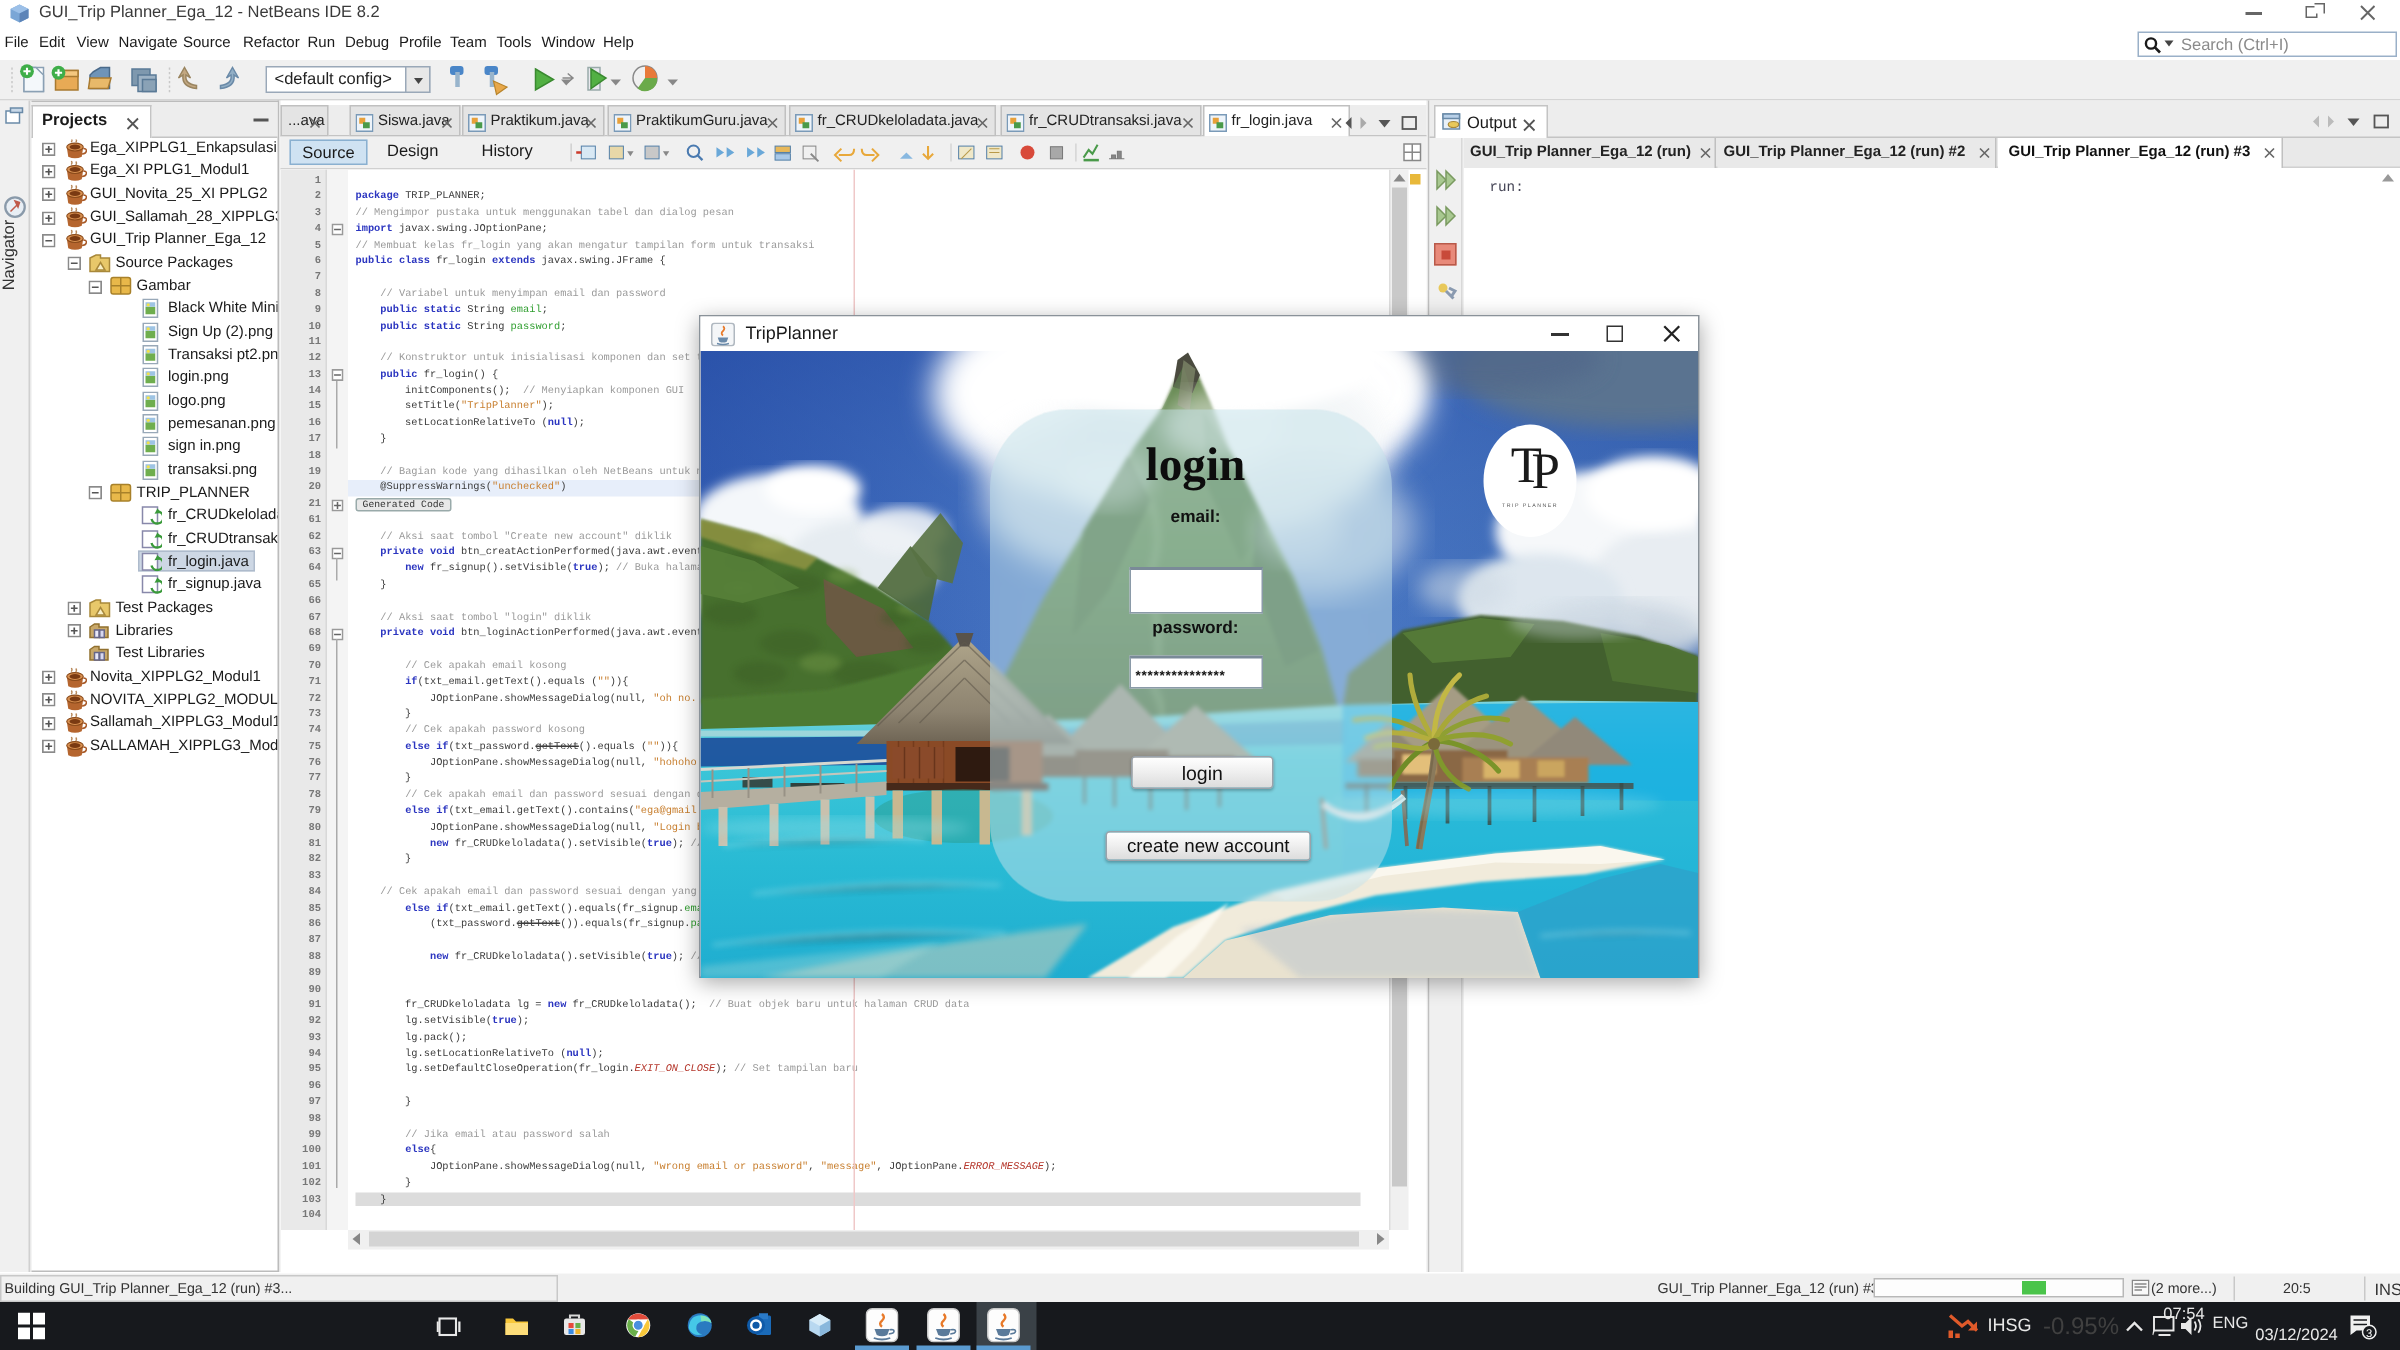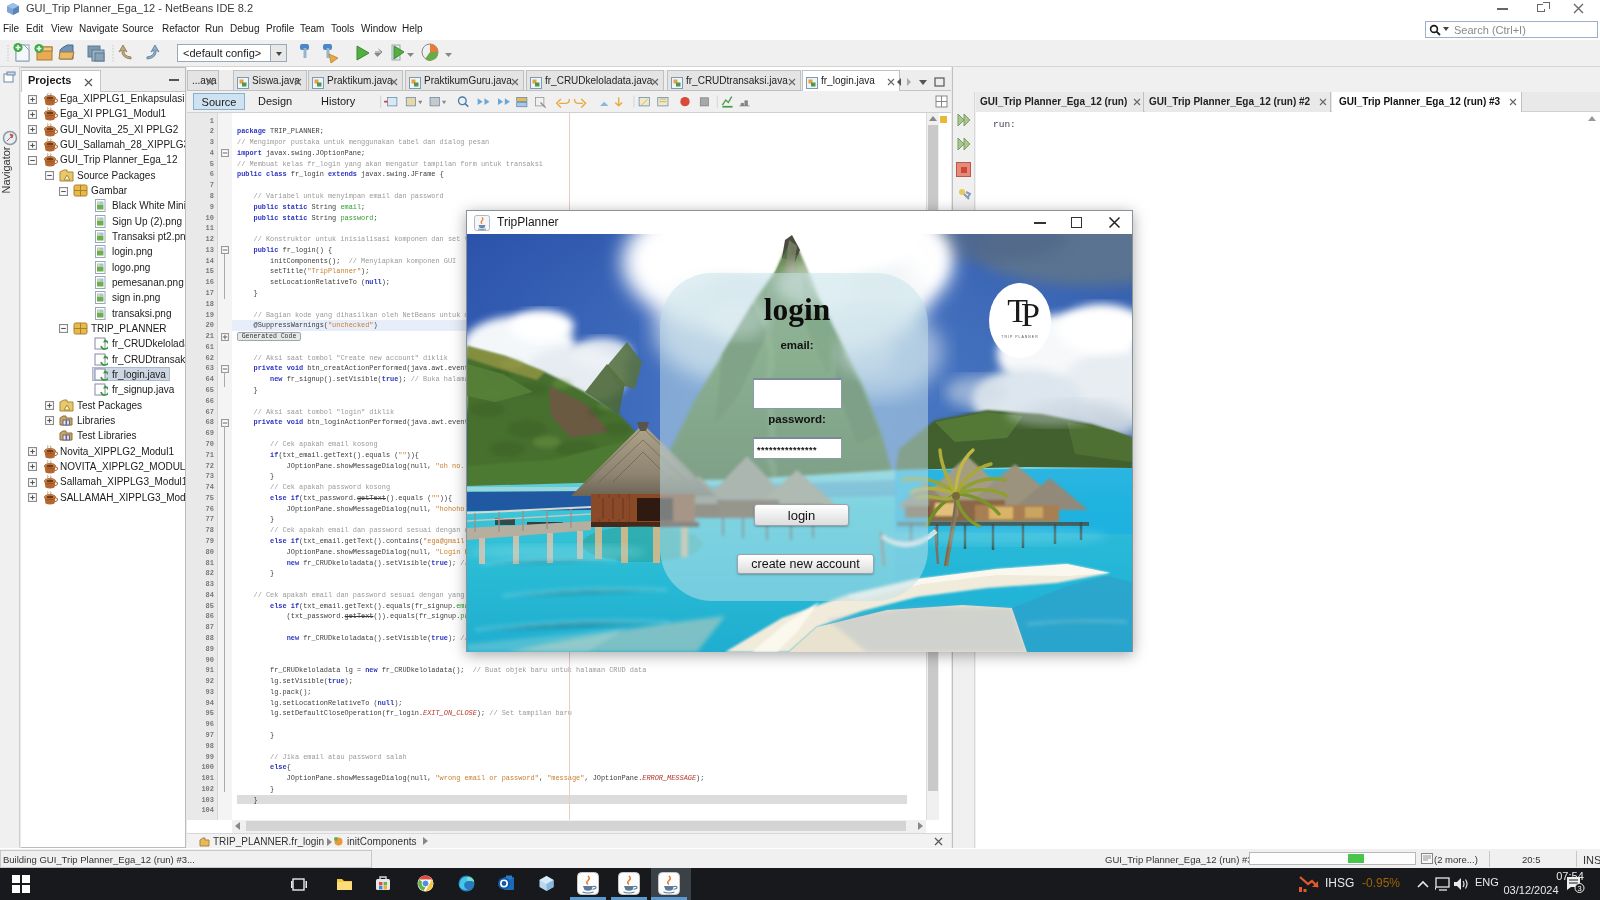--- a/index.html
+++ b/index.html
@@ -725,38 +725,41 @@
  <div class="ab" style="left:2px;top:3px;width:0;height:0;border-left:4px solid transparent;border-right:4px solid transparent;border-bottom:5px solid #888"></div>
  <div class="ab" style="left:1px;top:12px;width:10px;height:666px;background:#c9c9c9"></div>
 </div>
 <div class="ab" style="left:753px;top:3px;width:7px;height:7px;background:#e8b83a"></div>
 </div>
 <div class="ab" style="left:45px;top:753px;width:694px;height:13px;background:#f0f0f0">
  <div class="ab" style="left:3px;top:2px;width:0;height:0;border-top:4px solid transparent;border-bottom:4px solid transparent;border-right:5px solid #888"></div>
  <div class="ab" style="left:14px;top:1px;width:660px;height:10px;background:#d4d4d4"></div>
  <div class="ab" style="right:3px;top:2px;width:0;height:0;border-top:4px solid transparent;border-bottom:4px solid transparent;border-left:5px solid #888"></div>
 </div>
-<div class="ab" style="left:0;top:766px;width:764px;height:15px;background:#f2f2f2;border-top:1px solid #d8d8d8">
- <svg class="ab" style="left:12px;top:2px" width="11" height="11" viewBox="0 0 11 11">
-        <path d="M1 4 l3 -2 h2 v2 h4 v6 h-9 z" fill="#e8b85a" stroke="#a8883a"></path>
-      </svg>
- <div class="ab" style="left:26px;top:2px;font-size:10px;color:#333">TRIP_PLANNER.fr_login</div>
- <div class="ab" style="left:140px;top:4px;width:0;height:0;border-top:4px solid transparent;border-bottom:4px solid transparent;border-left:5px solid #888"></div>
- <svg class="ab" style="left:146px;top:2px" width="11" height="11" viewBox="0 0 11 11">
-        <circle cx="5.5" cy="5.5" r="4" fill="#e89a3a"></circle>
-        <circle cx="3" cy="3" r="2" fill="#6ab04a"></circle>
-      </svg>
- <div class="ab" style="left:160px;top:2px;font-size:10px;color:#333">initComponents</div>
- <div class="ab" style="left:236px;top:3px;width:0;height:0;border-top:4px solid transparent;border-bottom:4px solid transparent;border-left:5px solid #888"></div>
- <svg class="ab" style="right:8px;top:3px" width="9" height="9" viewBox="0 0 9 9">
-        <path d="M1,1 L8,8 M8,1 L1,8" stroke="#555" stroke-width="1.2"></path>
-      </svg>
-</div>
 </div>
 <div class="ab" style="left:952px;top:67px;width:648px;height:781px;background:#f0f0f0;border-left:1px solid #c0c0c0">
+ <div class="ab" style="left:0;top:0;width:648px;height:25px;background:#ededed;border-bottom:1px solid #c4c4c4">
+  <div class="ab" style="left:3px;top:3px;width:76px;height:22px;background:#fff;border:1px solid #c4c4c4;border-bottom:none">
+   <svg class="ab" style="left:4px;top:3px" width="14" height="14" viewBox="0 0 14 14">
+          <rect x="1" y="2" width="11" height="10" fill="#e8f0f8" stroke="#6a8aa8"></rect>
+          <rect x="1" y="2" width="11" height="3" fill="#b8d0e8" stroke="#6a8aa8"></rect>
+          <ellipse cx="8" cy="9" rx="3.5" ry="2" fill="#e8c85a" stroke="#a8883a" stroke-width="0.8"></ellipse>
+        </svg>
+   <div class="ab" style="left:21px;top:5px;font-size:11px;color:#1a1a1a">Output</div>
+   <svg class="ab" style="left:58px;top:8px" width="9" height="9" viewBox="0 0 9 9">
+          <path d="M1,1 L8,8 M8,1 L1,8" stroke="#555" stroke-width="1.2"></path>
+        </svg>
+  </div>
+  <svg class="ab" style="left:588px;top:8px" width="56" height="12" viewBox="0 0 56 12">
+   <polygon points="5,2 1,6 5,10" fill="#bbb"></polygon>
+        <polygon points="11,2 15,6 11,10" fill="#bbb"></polygon>
+   <polygon points="24,4 32,4 28,9" fill="#555"></polygon>
+        <rect x="42" y="2" width="9" height="8" fill="none" stroke="#555" stroke-width="1.2"></rect>
+  </svg>
+ </div>
  <div class="ab" style="left:0;top:25px;width:22px;height:756px;background:#f0f0f0;border-right:1px solid #d8d8d8">
   <svg class="ab" style="left:3px;top:20px" width="17" height="17" viewBox="0 0 17 17">
         <path d="M2 2 l6 6 -6 6 z" fill="#a8c890" stroke="#7a9a60"></path>
         <path d="M8 2 l6 6 -6 6 z" fill="#a8c890" stroke="#7a9a60"></path>
       </svg>
   <svg class="ab" style="left:3px;top:44px" width="17" height="17" viewBox="0 0 17 17">
         <path d="M2 2 l6 6 -6 6 z" fill="#a8c890" stroke="#7a9a60"></path>
         <path d="M8 2 l6 6 -6 6 z" fill="#a8c890" stroke="#7a9a60"></path>
       </svg>
   <div class="ab" style="left:3px;top:70px;width:15px;height:15px;background:#e88a7a;border:1px solid #b85a4a">
@@ -885,35 +888,35 @@
  <path d="M5.5 20 q5.5 2 11 0" fill="none" stroke="#5a7a9a" stroke-width="1.2"></path>
 </svg>
 <div class="ab" style="left:651px;top:897px;width:36px;height:3px;background:#5a9ad0"></div>
 <svg class="ab" style="left:1298px;top:875px" width="22" height="18" viewBox="0 0 22 18">
  <path d="M2 2 l8 7 4 -3 6 6" stroke="#e05a2a" stroke-width="2.2" fill="none"></path>
  <polygon points="20,12 14,12 20,6" fill="#e05a2a"></polygon>
  <rect x="1" y="12" width="3" height="5" fill="#e05a2a"></rect>
     <rect x="5.5" y="14" width="3" height="3" fill="#e05a2a"></rect>
 </svg>
 <div class="ab" style="left:1325px;top:876px;font-size:12px;color:#e8e8e8">IHSG</div>
-<div class="ab" style="left:1362px;top:876px;font-size:12px;color:#a16207">-0.95%</div>
+<div class="ab" style="left:1362px;top:876px;font-size:16px;color:#404040">-0.95%</div>
 <svg class="ab" style="left:1416px;top:879px" width="14" height="10" viewBox="0 0 14 10">
     <path d="M2 8 l5 -5 5 5" stroke="#e8e8e8" stroke-width="1.6" fill="none"></path>
   </svg>
 <svg class="ab" style="left:1435px;top:877px" width="16" height="14" viewBox="0 0 16 14">
     <rect x="1" y="1" width="13" height="9" fill="none" stroke="#e8e8e8" stroke-width="1.3"></rect>
     <path d="M4 13 h8" stroke="#e8e8e8" stroke-width="1.3"></path>
     <path d="M1 10 l-1 3" stroke="#e8e8e8"></path>
   </svg>
 <svg class="ab" style="left:1453px;top:877px" width="16" height="14" viewBox="0 0 16 14">
     <polygon points="1,5 4,5 8,1 8,13 4,9 1,9" fill="#e8e8e8"></polygon>
     <path d="M10 4 q2 3 0 6 M12.5 2.5 q3 4.5 0 9" stroke="#e8e8e8" fill="none" stroke-width="1.2"></path>
   </svg>
 <div class="ab" style="left:1475px;top:876px;font-size:11px;color:#e8e8e8">ENG</div>
-<div class="ab" style="left:1542px;top:870px;width:56px;font-size:11px;color:#e8e8e8;text-align:center">07:54</div>
+<div class="ab" style="left:1428px;top:870px;width:56px;font-size:11px;color:#e8e8e8;text-align:center">07:54</div>
 <div class="ab" style="left:1503px;top:884px;width:56px;font-size:11px;color:#e8e8e8;text-align:center">03/12/2024</div>
 <svg class="ab" style="left:1565px;top:874px" width="20" height="20" viewBox="0 0 20 20">
  <path d="M2 3 h13 v10 h-9 l-4 3 z" fill="#f0f0f0"></path>
     <path d="M4 6 h9 M4 9 h9" stroke="#17191d" stroke-width="1.1"></path>
  <circle cx="14.5" cy="14" r="4.5" fill="#17191d" stroke="#f0f0f0" stroke-width="1"></circle>
  <text x="14.5" y="17" font-size="7.5" fill="#fff" text-anchor="middle" font-family="Liberation Sans">3</text>
 </svg>
 <div class="ab" style="left:466px;top:210px;width:667px;height:442px;background:#f2f2f2;border:1px solid #8a9299;box-shadow:0 3px 14px rgba(0,0,0,0.35)">
  <div class="ab" style="left:0;top:0;width:665px;height:23px;background:#ffffff">
   <svg class="ab" style="left:7px;top:4px" width="16" height="16" viewBox="0 0 16 16">

